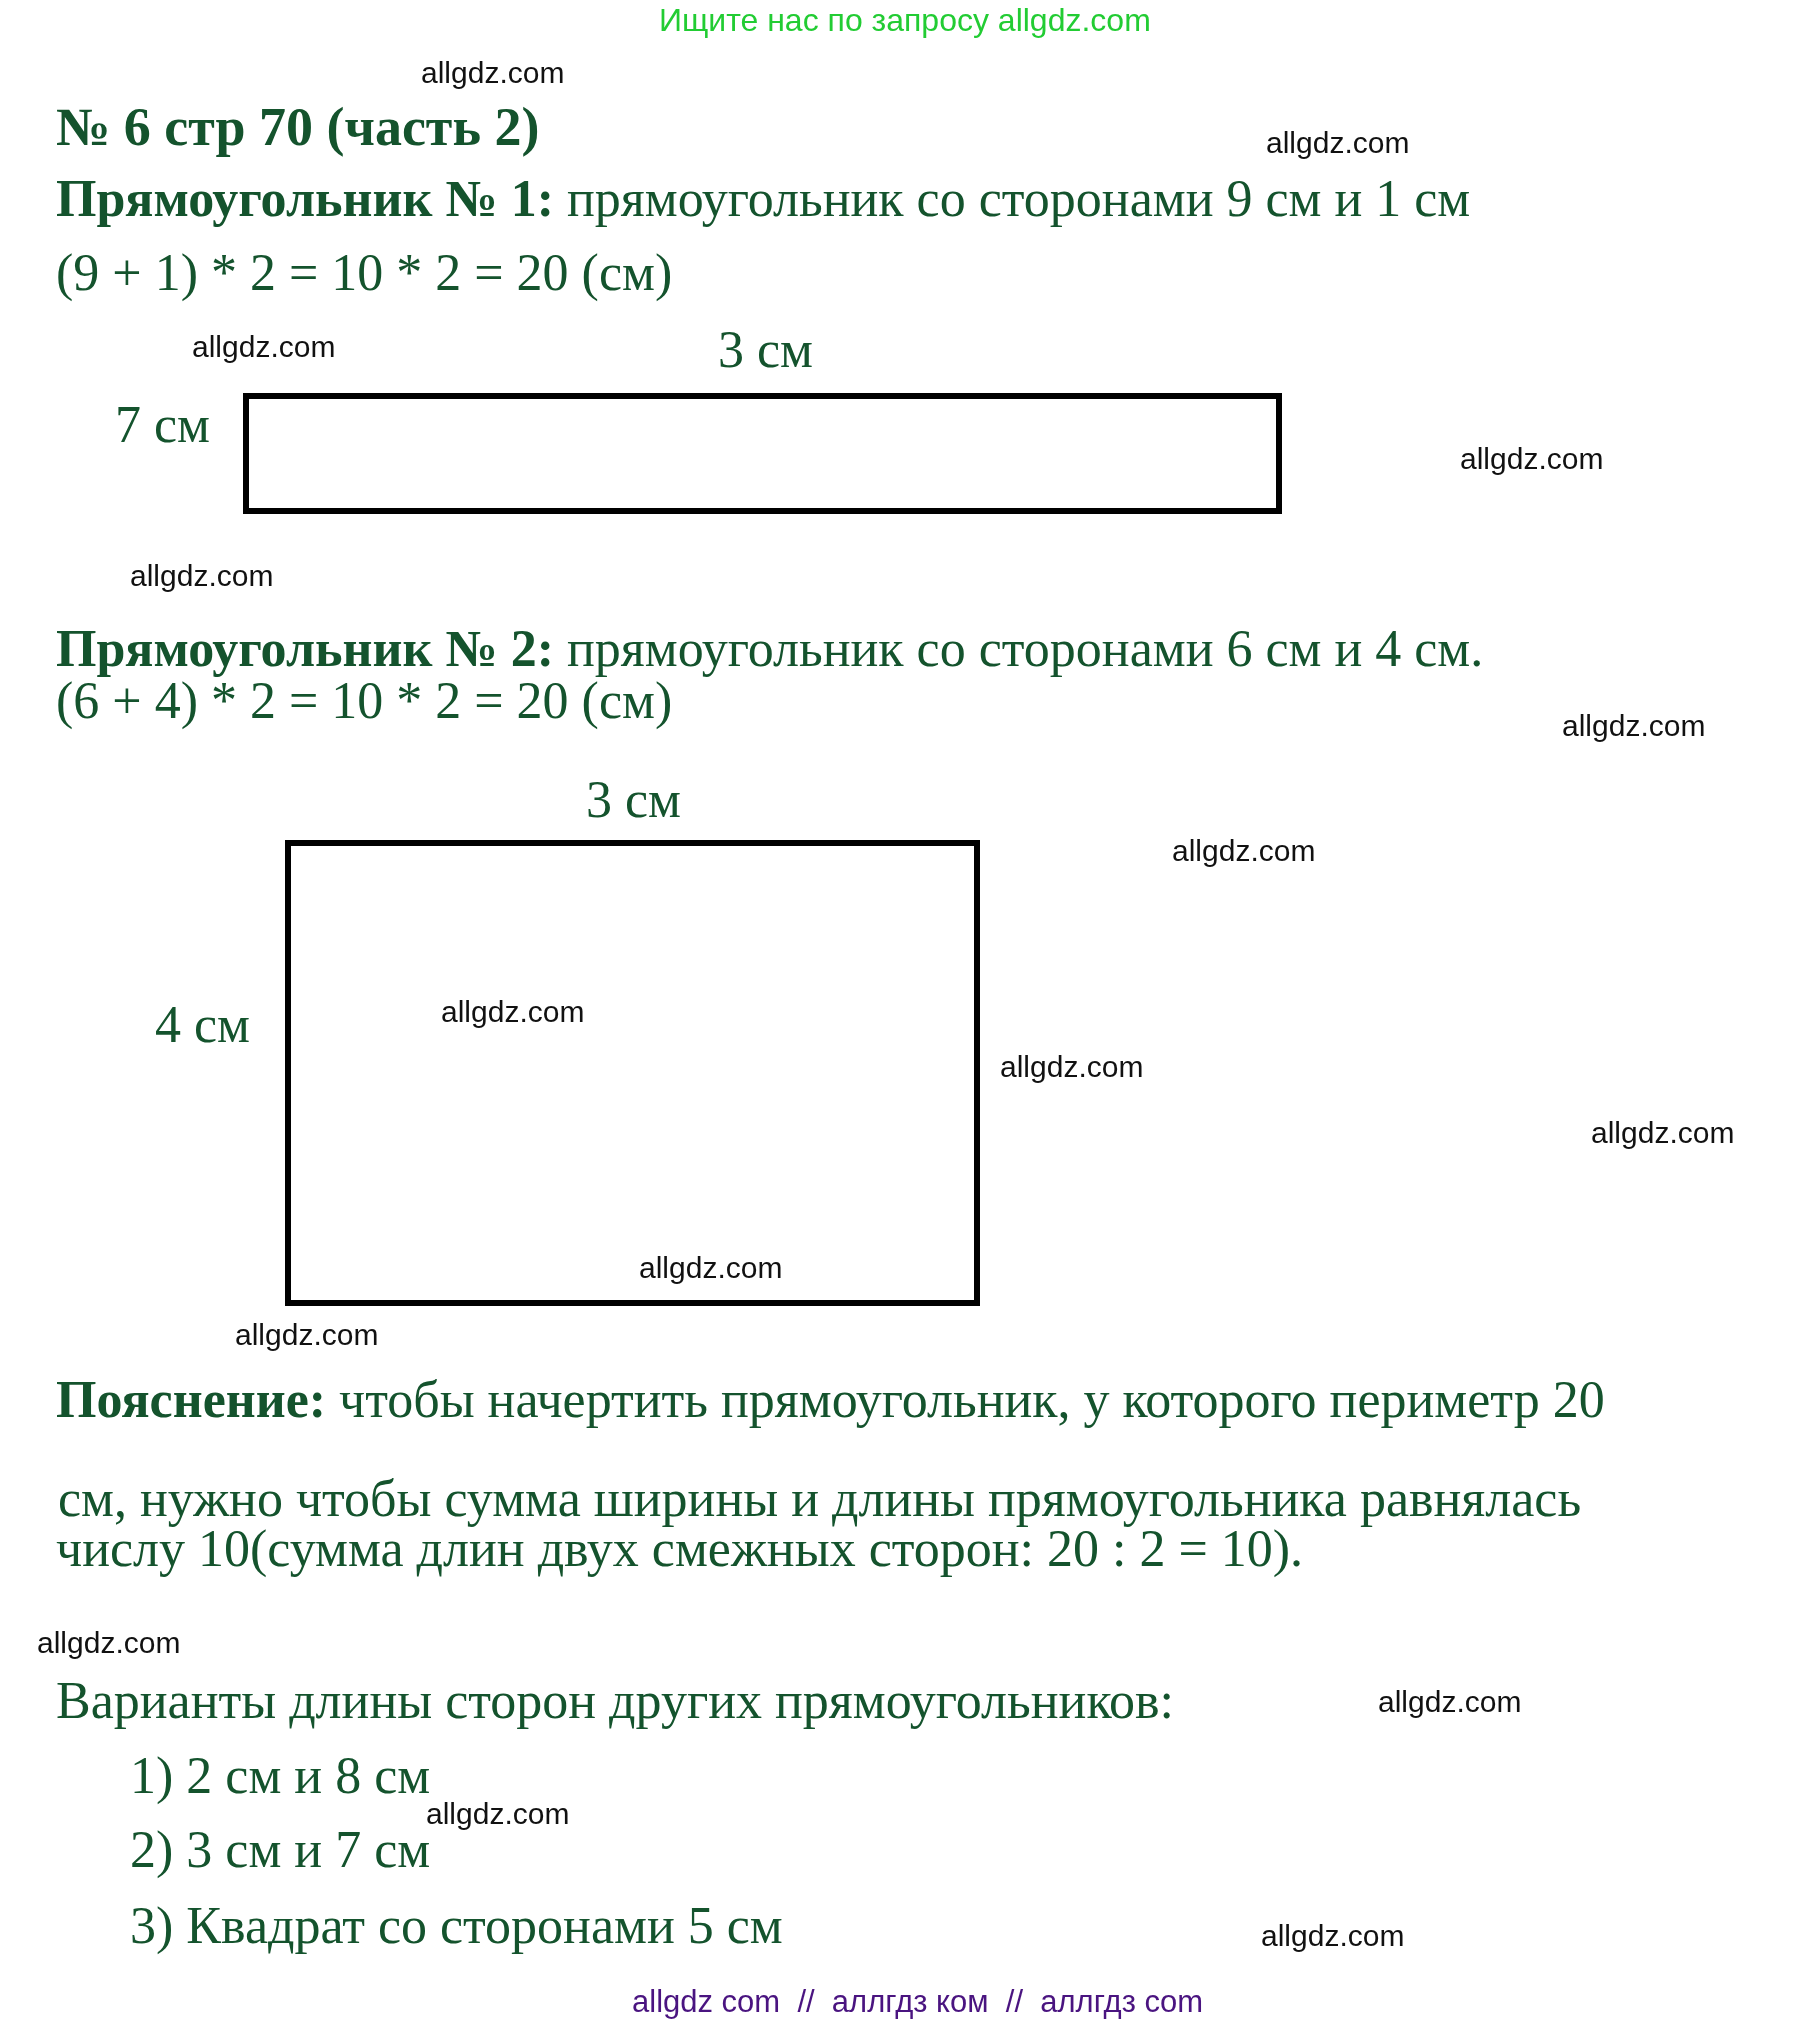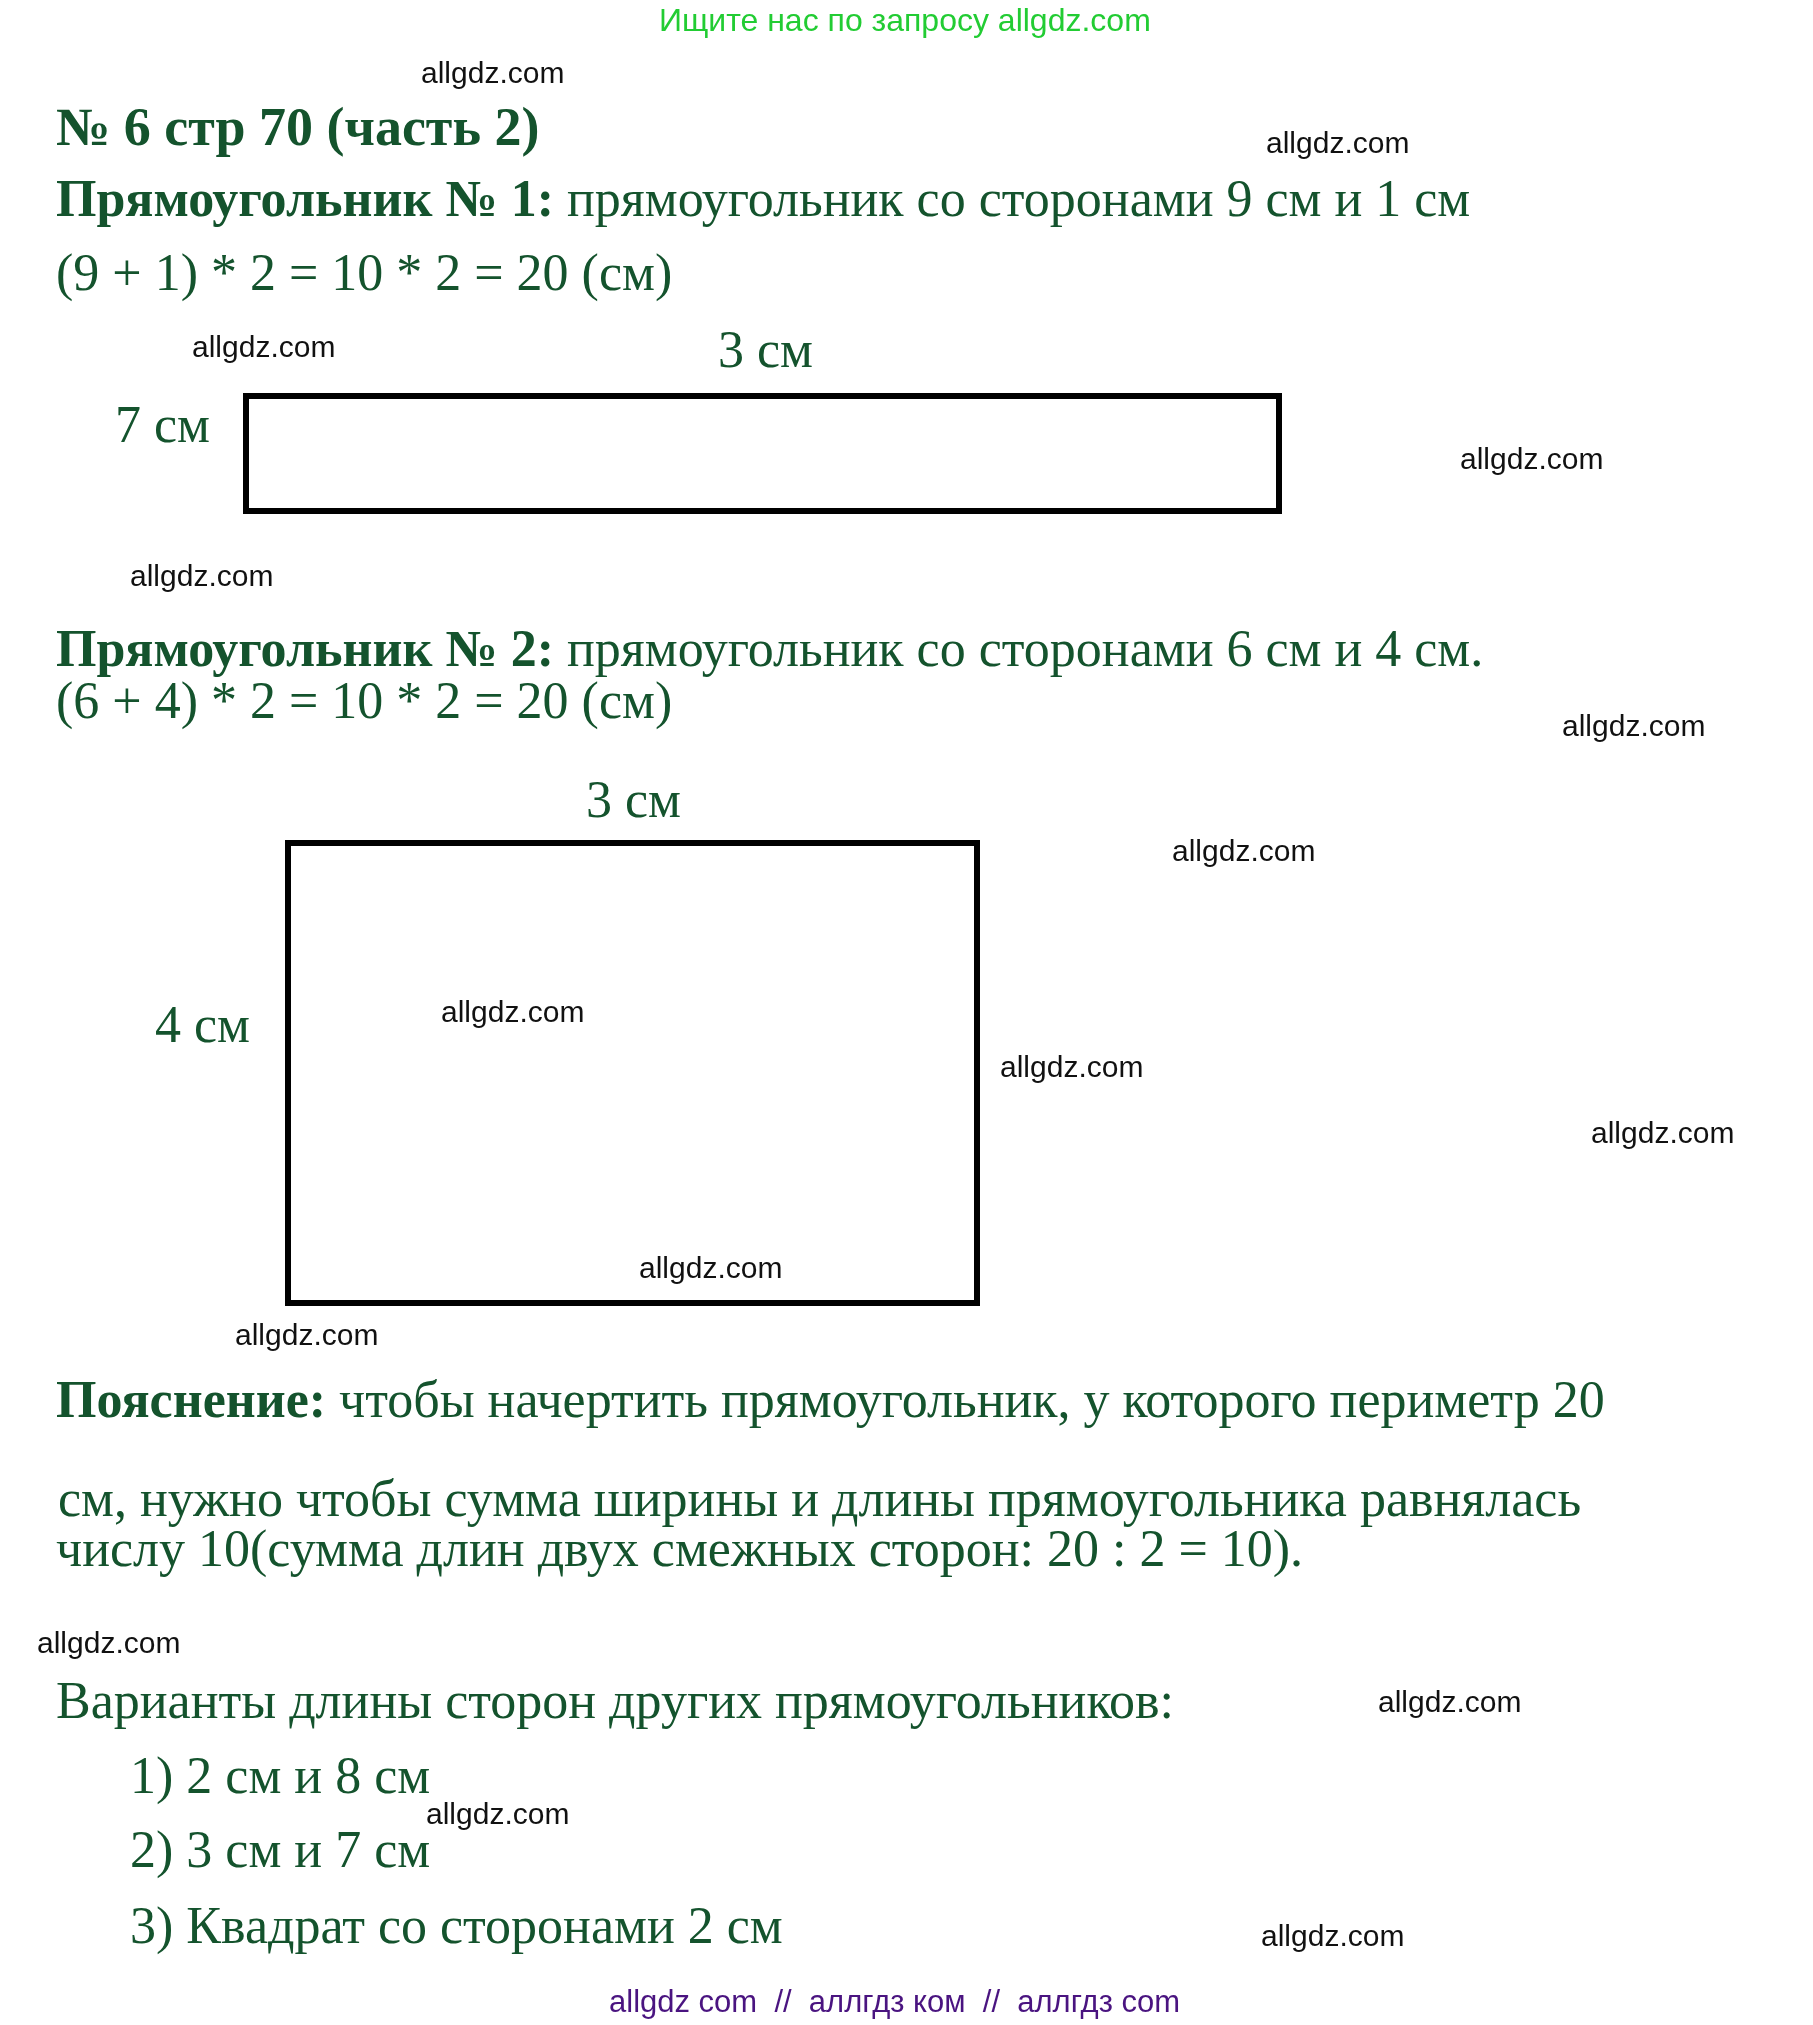--- a/index.html
+++ b/index.html
@@ -49,34 +49,34 @@
 
 <div class="abs serif line" style="left:56px; top:1675px;">Варианты длины сторон других прямоугольников:</div>
 
 <div class="abs serif line" style="left:130px; top:1750px;">
   <span>1)</span>&nbsp;<span>2 см и 8 см</span>
 </div>
 <div class="abs serif line" style="left:130px; top:1824px;">
   <span>2)</span>&nbsp;<span>3 см и 7 см</span>
 </div>
 <div class="abs serif line" style="left:130px; top:1900px;">
-  <span>3)</span>&nbsp;<span>Квадрат со сторонами 2 см</span>
+  <span>3)</span>&nbsp;<span>Квадрат со сторонами 5 см</span>
 </div>
 
 <div class="abs wm" style="left:421px; top:58px;">allgdz.com</div>
 <div class="abs wm" style="left:1266px; top:128px;">allgdz.com</div>
 <div class="abs wm" style="left:192px; top:332px;">allgdz.com</div>
 <div class="abs wm" style="left:1460px; top:444px;">allgdz.com</div>
 <div class="abs wm" style="left:130px; top:561px;">allgdz.com</div>
 <div class="abs wm" style="left:1562px; top:711px;">allgdz.com</div>
 <div class="abs wm" style="left:1172px; top:836px;">allgdz.com</div>
 <div class="abs wm" style="left:441px; top:997px;">allgdz.com</div>
 <div class="abs wm" style="left:1000px; top:1052px;">allgdz.com</div>
 <div class="abs wm" style="left:1591px; top:1118px;">allgdz.com</div>
 <div class="abs wm" style="left:639px; top:1253px;">allgdz.com</div>
 <div class="abs wm" style="left:235px; top:1320px;">allgdz.com</div>
 <div class="abs wm" style="left:37px; top:1628px;">allgdz.com</div>
 <div class="abs wm" style="left:1378px; top:1687px;">allgdz.com</div>
 <div class="abs wm" style="left:426px; top:1799px;">allgdz.com</div>
 <div class="abs wm" style="left:1261px; top:1921px;">allgdz.com</div>
 
-<div class="abs sans footer" style="left:609px; top:1986px; color:#4a1480; white-space:pre;">allgdz com  //  аллгдз ком  //  аллгдз com</div>
+<div class="abs sans footer" style="left:632px; top:1986px; color:#4a1480; white-space:pre;">allgdz com  //  аллгдз ком  //  аллгдз com</div>
 
 
 </body></html>

